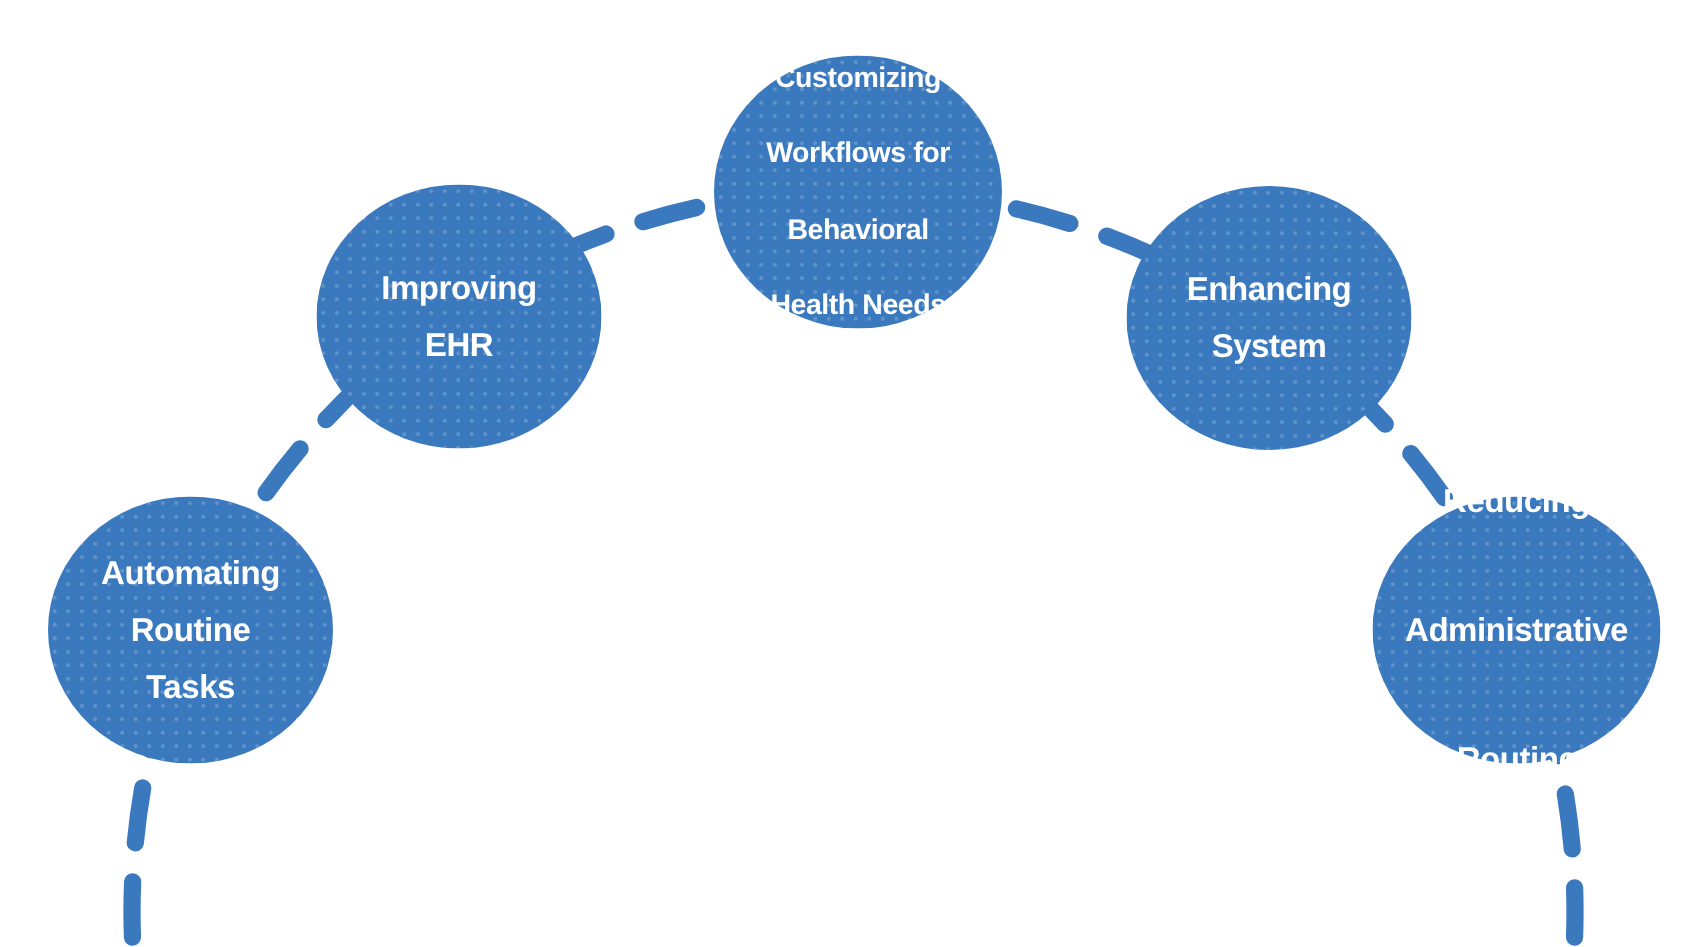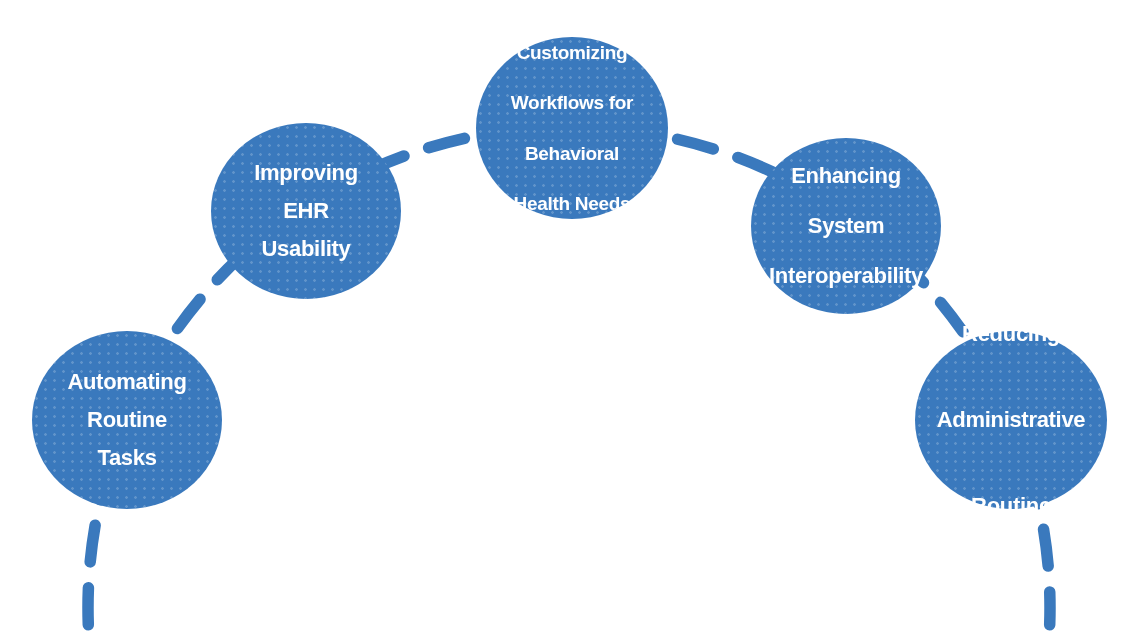--- a/index.html
+++ b/index.html
@@ -49,55 +49,53 @@
   .node span {
     display: block;
     white-space: nowrap;
   }
   .node-3line { font-size: 22px; line-height: 38px; }
   .node-4line { font-size: 19px; line-height: 31px; justify-content: space-between; }
 
   .n1 { left: 32px;  top: 331px; width: 190px; height: 178px; text-align: right; }
   .n2 { left: 211px; top: 123px; width: 190px; height: 176px; }
   .n3 { left: 476px; top: 37px;  width: 192px; height: 182px; }
-  .n4 { left: 751px; top: 138px; width: 190px; height: 176px; gap: 12px; }
+  .n4 { left: 751px; top: 124px; width: 190px; height: 176px; }
   .n5 { left: 915px; top: 331px; width: 192px; height: 178px; gap: 48px; }
 </style>
 </head>
 <body style="background: rgb(255, 255, 255);">
 
 <div class="canvas">
 
   <svg class="arc-svg" viewBox="0 0 1138 631" aria-hidden="true">
     <path class="arc-path" d="M 88.3 624.8 A 481 481 0 1 1 1049.7 624.8"></path>
   </svg>
 
   <div class="node node-3line n1">
     <span>Automating</span>
     <span>Routine</span>
     <span>Tasks</span>
   </div>
 
   <div class="node node-3line n2">
     <span>Improving</span>
     <span>EHR</span>
-    <span>Usability</span>
   </div>
 
   <div class="node node-4line n3">
     <span>Customizing</span>
     <span>Workflows for</span>
     <span>Behavioral</span>
     <span>Health Needs</span>
   </div>
 
   <div class="node node-3line n4">
     <span>Enhancing</span>
     <span>System</span>
-    <span>Interoperability</span>
   </div>
 
   <div class="node node-3line n5">
     <span>Reducing</span>
     <span>Administrative</span>
     <span>Routine</span>
   </div>
 
 </div>
 

